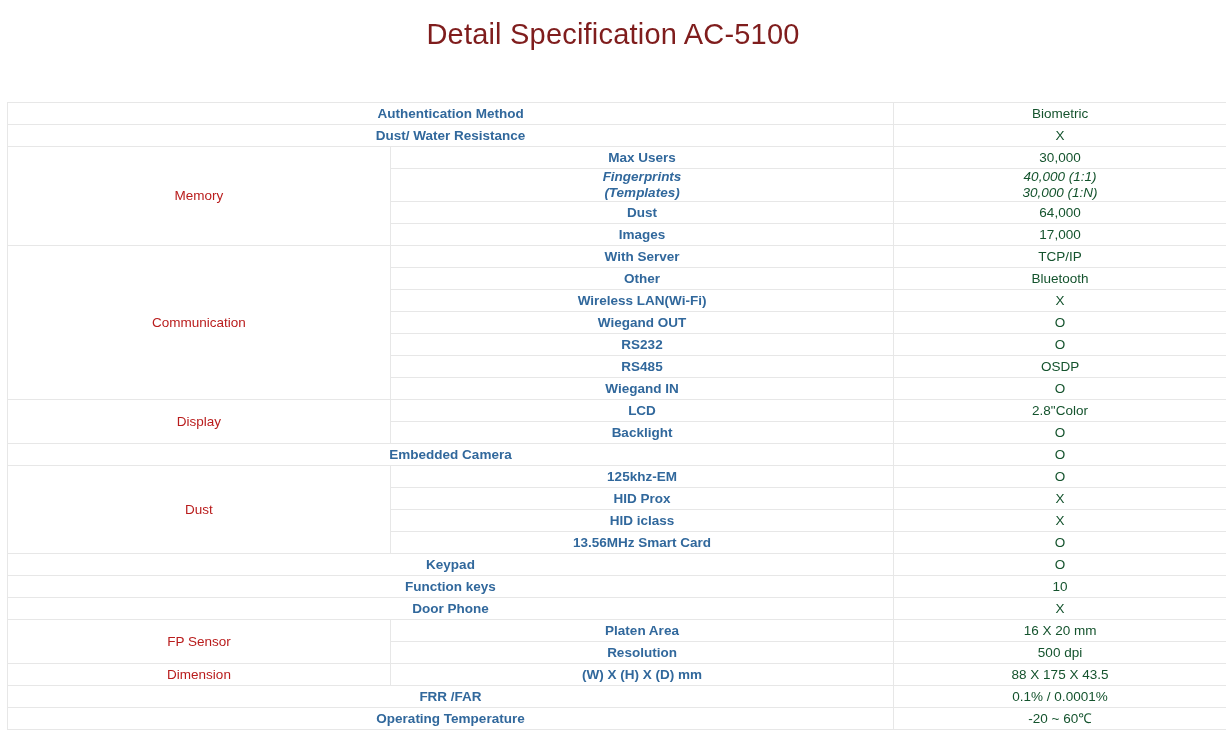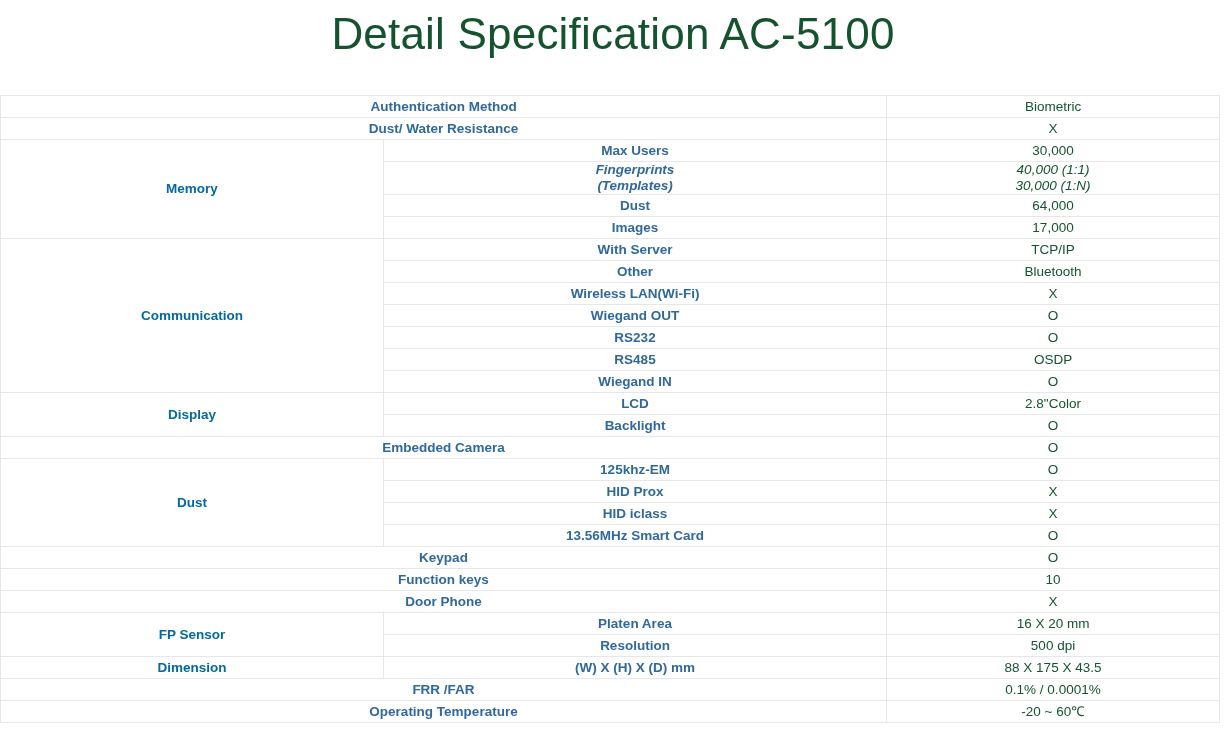--- a/index.html
+++ b/index.html
@@ -9,42 +9,42 @@
   }
   body {
     width: 1226px;
     height: 733px;
     overflow: hidden;
     font-family: "Liberation Sans", sans-serif;
   }
 
   .page-title {
     text-align: center;
-    color: #14532d;
-    font-size: 44px;
+    color: #7f1d1d;
+    font-size: 29px;
     font-weight: 300;
     letter-spacing: 0.2px;
     margin: 0;
     padding: 12px 0 0 0;
     line-height: 44px;
     font-family: "Liberation Sans", sans-serif;
   }
 
   .spec-table-wrap {
     position: absolute;
     top: 95px;
     left: 0;
     width: 1226px;
   }
 
   table.spec-table {
     border-collapse: collapse;
     width: 1219px;
     table-layout: fixed;
-    margin: 0;
+    margin: 7px;
   }
 
   table.spec-table col.c-group   { width: 383px; }
   table.spec-table col.c-item    { width: 503px; }
   table.spec-table col.c-value   { width: 333px; }
 
   table.spec-table td {
     border: 1px solid #e7e7e7;
     padding: 0 6px;
     height: 22px;
@@ -60,22 +60,22 @@
     font-weight: bold;
   }
 
   td.value {
     color: #14532d;
     font-weight: normal;
     font-size: 13px;
   }
 
   td.group {
-    color: #0369a1;
-    font-weight: bold;
+    color: #b91c1c;
+    font-weight: normal;
   }
 
   td.twoline {
     line-height: 21px;
     padding-top: 1px;
     padding-bottom: 1px;
     font-style: italic;
   }
   td.twoline .ln { display: block; }
 </style>

